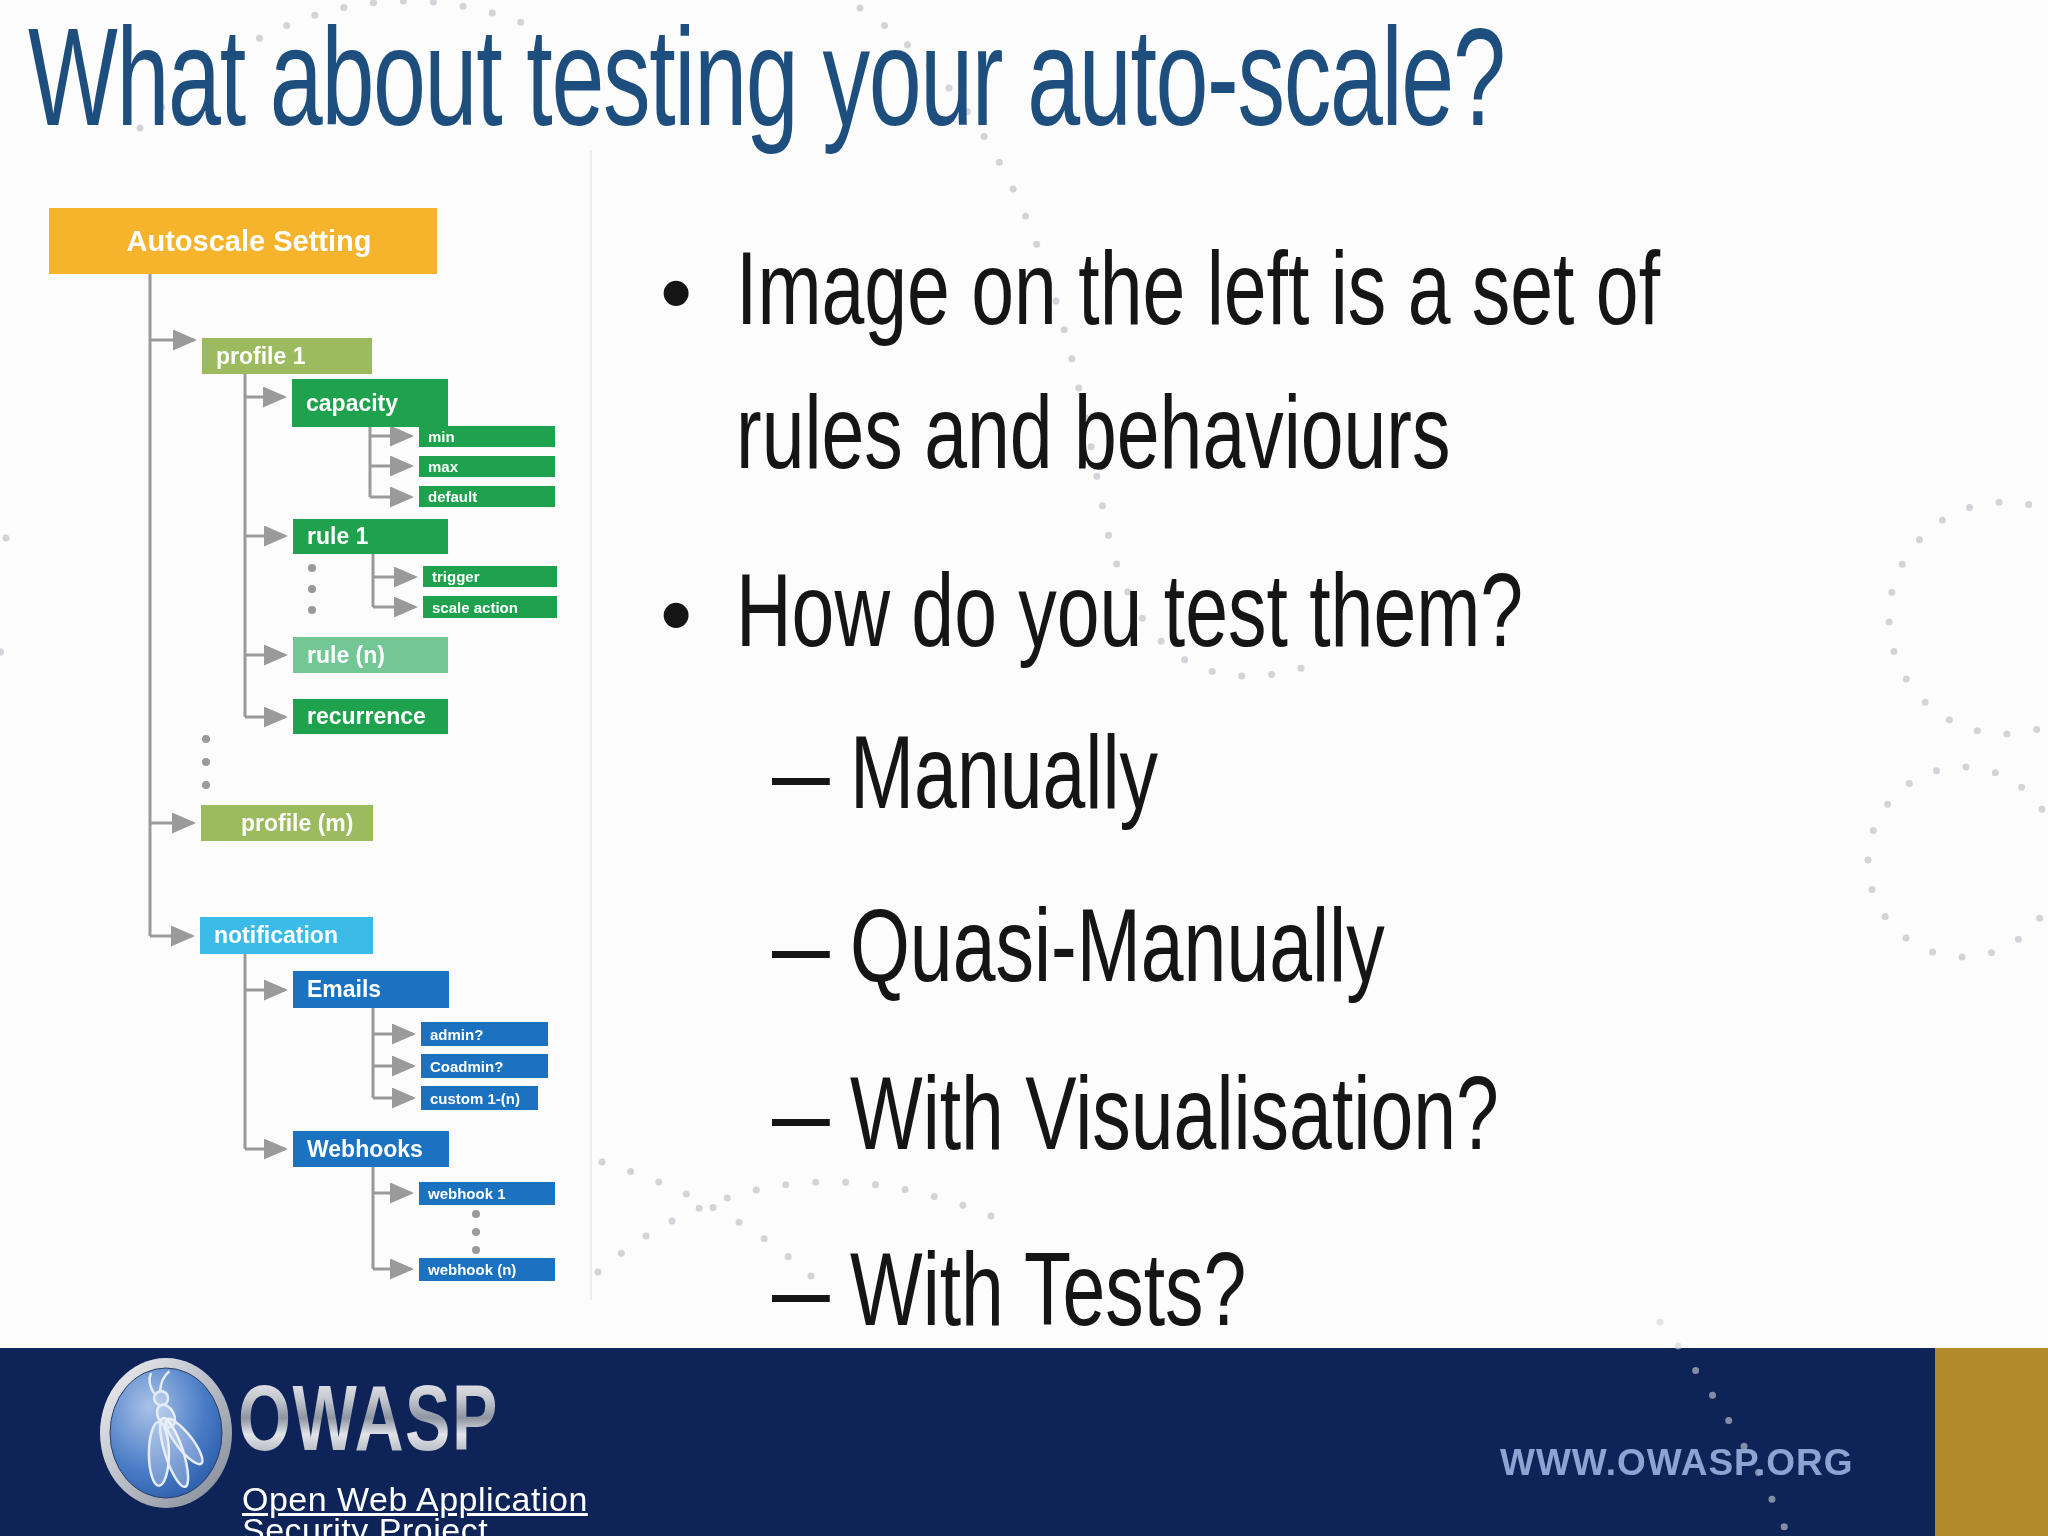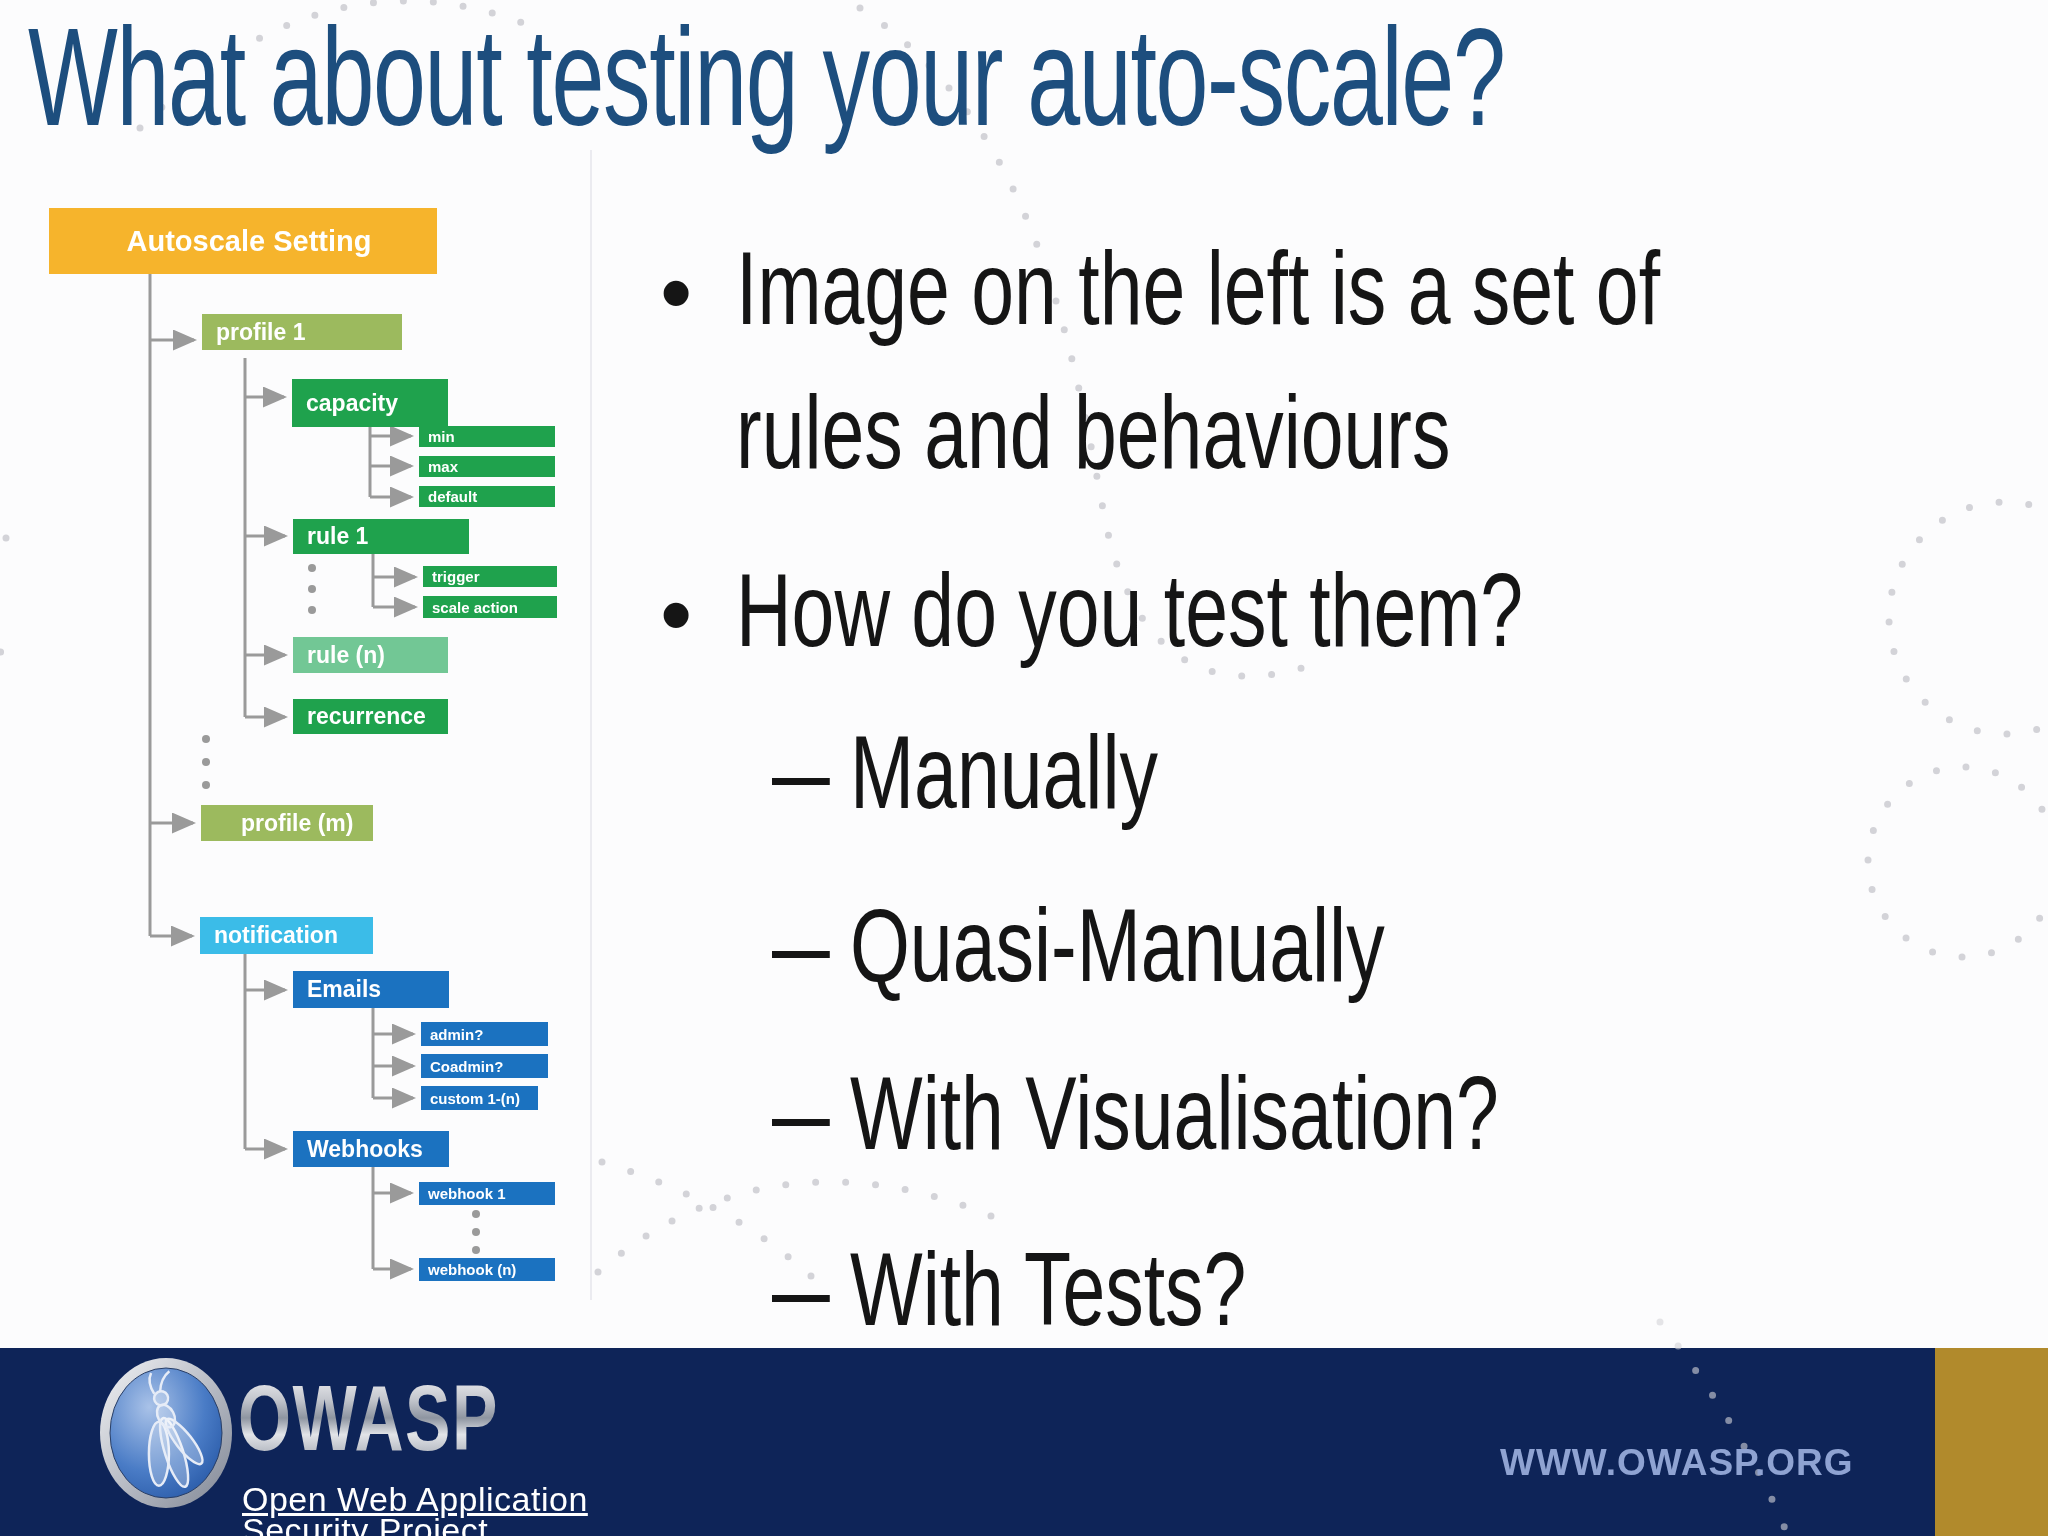--- a/index.html
+++ b/index.html
@@ -119,26 +119,26 @@
     <circle cx="206" cy="739" r="4"></circle>
       <circle cx="206" cy="762" r="4"></circle>
       <circle cx="206" cy="785" r="4"></circle>
     <circle cx="476" cy="1214" r="4"></circle>
       <circle cx="476" cy="1232" r="4"></circle>
       <circle cx="476" cy="1250" r="4"></circle>
   </g>
 </svg>
 
 <div class="node root c-yellow" style="left:49px;top:208px;width:388px;height:66px;">Autoscale Setting</div>
-<div class="node c-olive" style="left:202px;top:314px;width:200px;height:36px;">profile 1</div>
+<div class="node c-olive" style="left:202px;top:338px;width:170px;height:36px;">profile 1</div>
 <div class="node c-green" style="left:292px;top:379px;width:156px;height:48px;">capacity</div>
 <div class="node leaf c-green" style="left:419px;top:426px;width:136px;height:21px;">min</div>
 <div class="node leaf c-green" style="left:419px;top:456px;width:136px;height:21px;">max</div>
 <div class="node leaf c-green" style="left:419px;top:486px;width:136px;height:21px;">default</div>
-<div class="node c-green" style="left:293px;top:519px;width:176px;height:35px;">rule 1</div>
+<div class="node c-green" style="left:293px;top:519px;width:155px;height:35px;">rule 1</div>
 <div class="node leaf c-green" style="left:423px;top:566px;width:134px;height:21px;">trigger</div>
 <div class="node leaf c-green" style="left:423px;top:596px;width:134px;height:22px;">scale action</div>
 <div class="node c-green-light" style="left:293px;top:637px;width:155px;height:36px;">rule (n)</div>
 <div class="node c-green" style="left:293px;top:699px;width:155px;height:35px;">recurrence</div>
 <div class="node c-olive" style="left:201px;top:805px;width:172px;height:36px;padding-left:40px;">profile (m)</div>
 <div class="node c-cyan" style="left:200px;top:917px;width:173px;height:37px;">notification</div>
 <div class="node c-blue" style="left:293px;top:971px;width:156px;height:37px;">Emails</div>
 <div class="node leaf c-blue" style="left:421px;top:1022px;width:127px;height:24px;">admin?</div>
 <div class="node leaf c-blue" style="left:421px;top:1054px;width:127px;height:24px;">Coadmin?</div>
 <div class="node leaf c-blue" style="left:421px;top:1086px;width:117px;height:24px;">custom 1-(n)</div>

